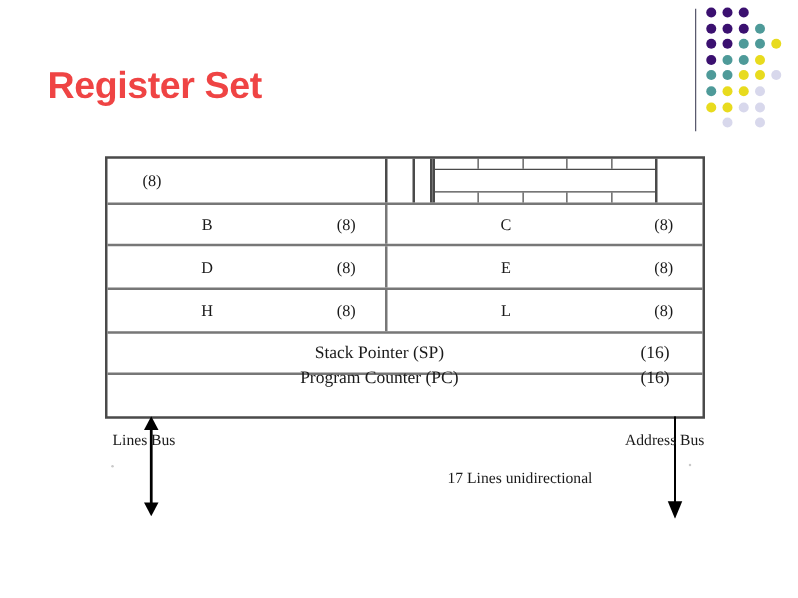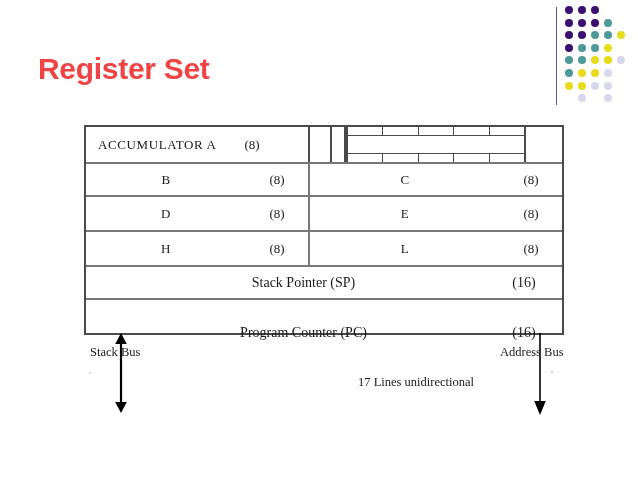--- a/index.html
+++ b/index.html
@@ -290,21 +290,20 @@
     </div>
 </div>
 
 <div id="register-diagram">
 
   <div id="register-table">
 
     <div class="reg-row" id="row-accumulator" style="top:0px; height:37px;">
 
       <div class="acc-cell">
-        <span id="acc-name">ACCUMULATOR  A</span>
         <span id="acc-width">(8)</span>
       </div>
 
       <div class="acc-spacer" id="acc-spacer-1"></div>
       <div class="acc-spacer" id="acc-spacer-2"></div>
 
       <div id="flag-register">
         <div class="flag-strip" id="flag-strip-top">
             <div class="flag-cell"></div>
             <div class="flag-cell"></div>
@@ -357,41 +356,41 @@
       </div>
     </div>
 
     <div class="reg-row" id="row-stack-pointer" style="top:140px; height:33px;">
       <div class="reg-wide">
         <span class="wide-label">Stack Pointer (SP)</span>
         <span class="wide-width">(16)</span>
       </div>
     </div>
 
-    <div class="reg-row last" id="row-program-counter" style="top:189px; height:33px;">
+    <div class="reg-row last" id="row-program-counter" style="top:159px; height:33px;">
       <div class="reg-wide">
         <span class="wide-label">Program Counter (PC)</span>
         <span class="wide-width">(16)</span>
       </div>
     </div>
 
   </div>
 
   <svg class="bus-arrow" id="data-bus-arrow" width="18" height="80" viewBox="0 0 18 80">
     <line x1="9" y1="8" x2="9" y2="72" stroke="#000000" stroke-width="2.2"></line>
     <polygon points="9,0 3.2,11 14.8,11" fill="#000000"></polygon>
     <polygon points="9,80 3.2,69 14.8,69" fill="#000000"></polygon>
   </svg>
 
   <svg class="bus-arrow" id="address-bus-arrow" width="18" height="82" viewBox="0 0 18 82">
     <line x1="9" y1="0" x2="9" y2="72" stroke="#000000" stroke-width="1.6"></line>
     <polygon points="9,82 3.2,68 14.8,68" fill="#000000"></polygon>
   </svg>
 
-  <div class="bus-caption" id="data-bus-label">Stack Bus</div>
+  <div class="bus-caption" id="data-bus-label">Lines Bus</div>
 
   <div class="bus-caption" id="address-bus-label">Address Bus</div>
 
 
   <div class="bus-caption" id="address-bus-desc">17 Lines unidirectional</div>
 
   <div class="speck" id="speck-left"></div>
   <div class="speck" id="speck-right"></div>
 
 </div>

